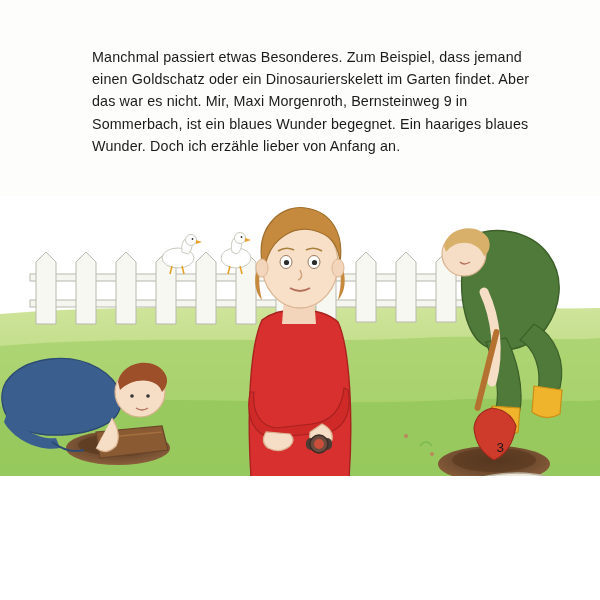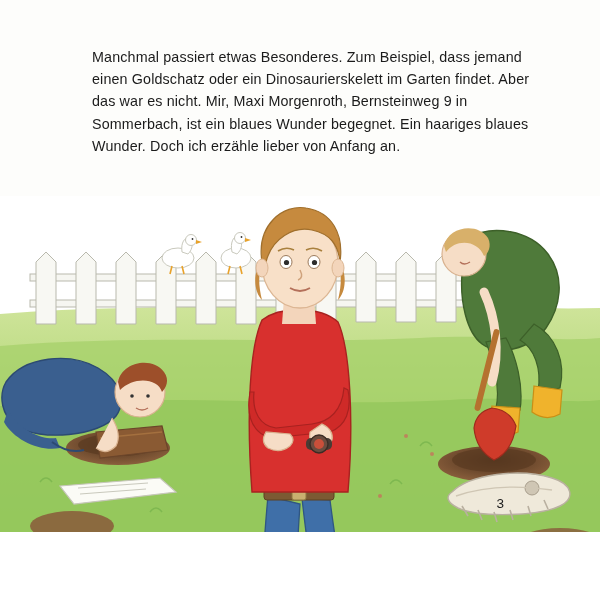--- a/index.html
+++ b/index.html
@@ -9,21 +9,21 @@
   }
   body {
     width: 600px;
     height: 600px;
     overflow: hidden;
     font-family: "Liberation Sans", sans-serif;
   }
   .page {
     position: relative;
     width: 600px;
-    height: 532px;
+    height: 476px;
     background: #fdfdfb;
     overflow: hidden;
   }
 
   
   .text-block {
     position: absolute;
     left: 92px;
     top: 46px;
     width: 446px;

